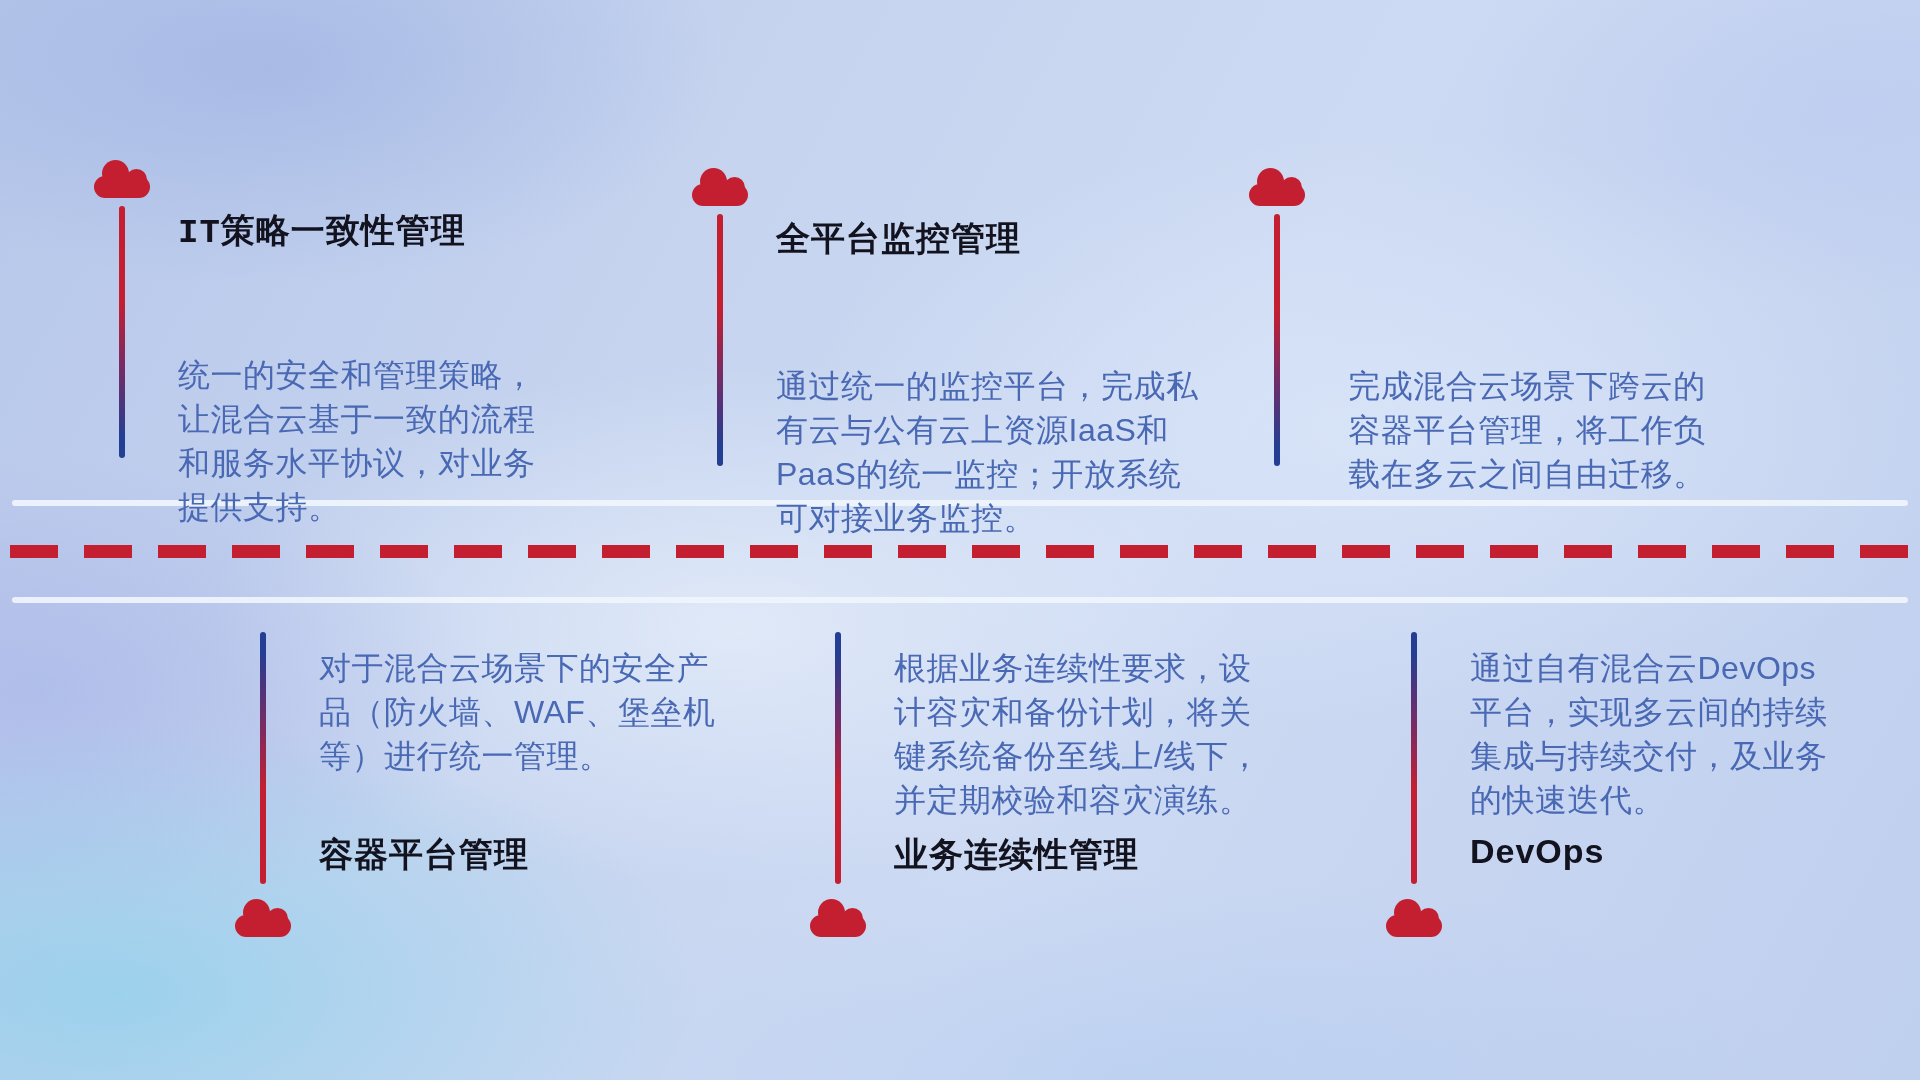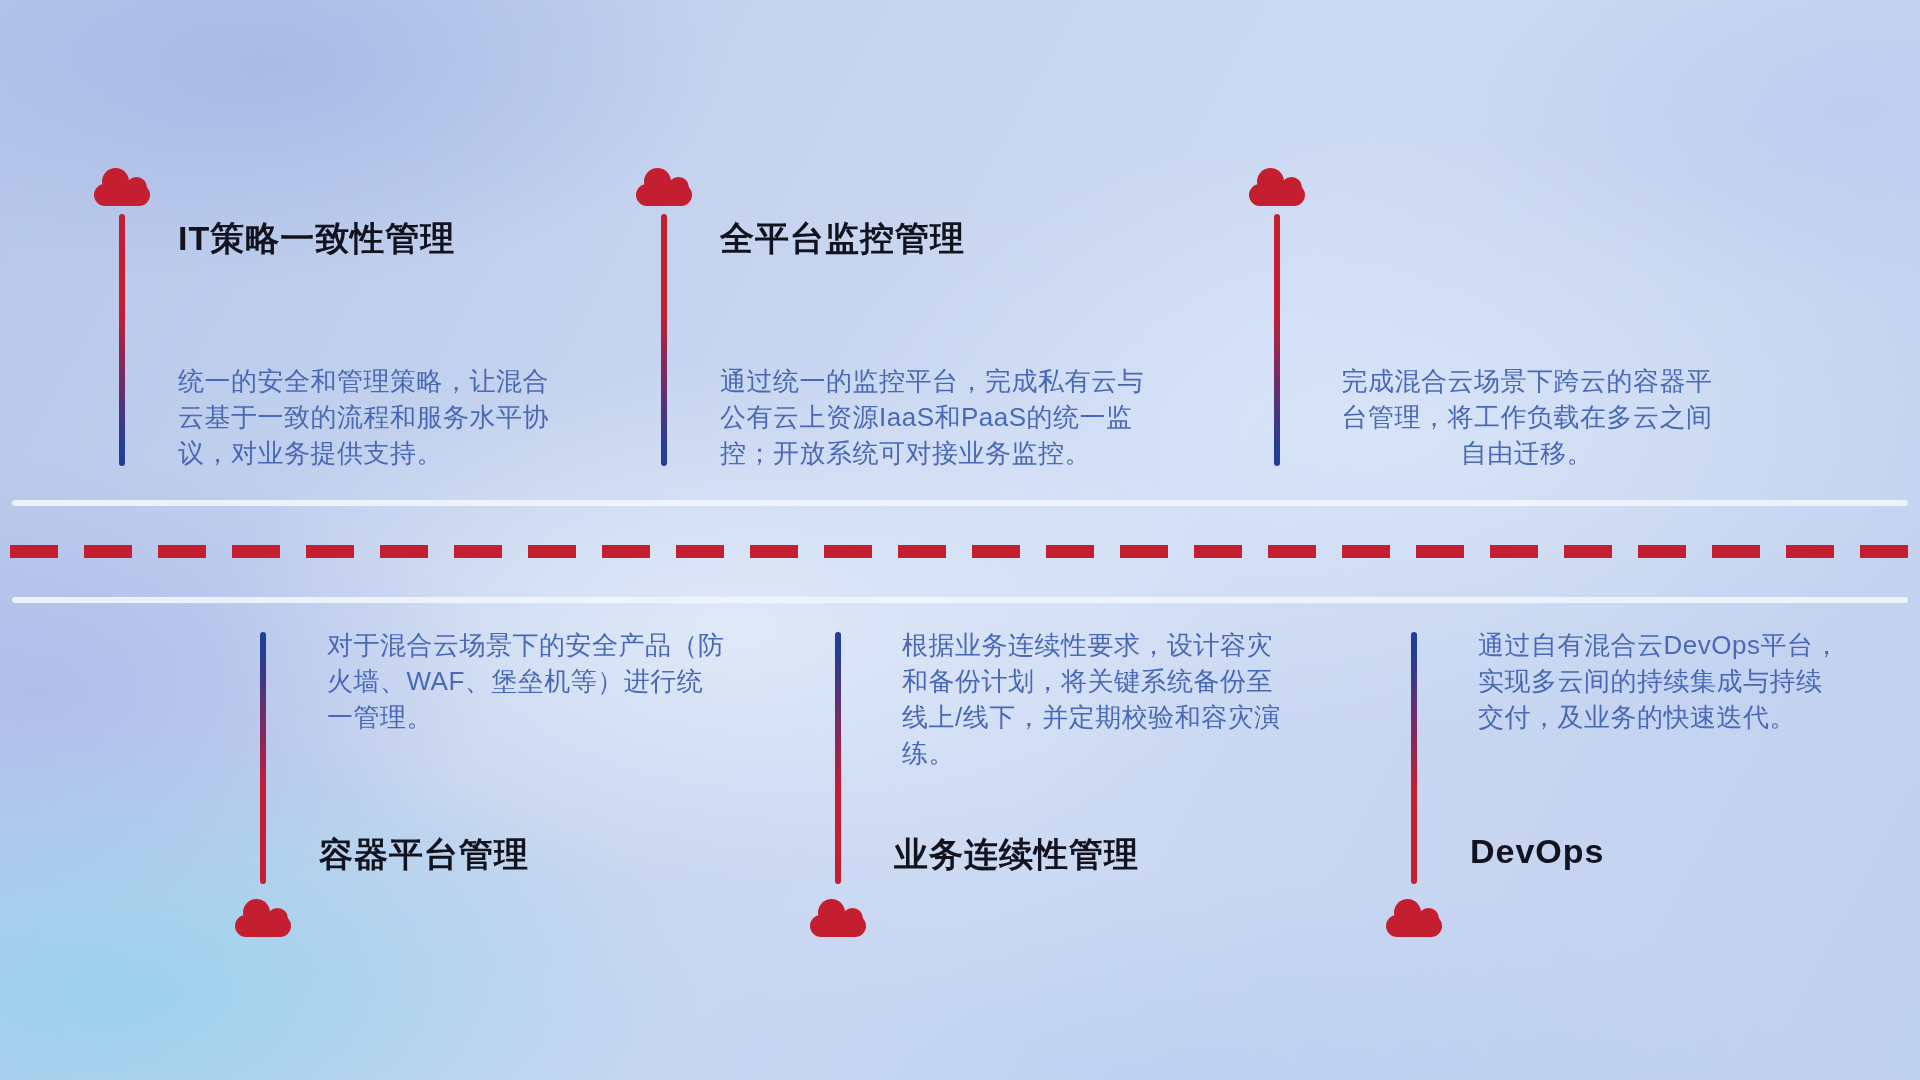--- a/index.html
+++ b/index.html
@@ -48,22 +48,22 @@
       #c41f30 0px, #c41f30 48px,
       transparent 48px, transparent 74px);
   }
 
   
   .item {
     position: absolute;
     width: 520px;
     height: 340px;
   }
-  .item-1 { left:   94px; top: 168px; }
-  .item-2 { left:  636px; top: 168px; }
+  .item-1 { left:   94px; top: 160px; font-family: Liberation Mono, monospace; }
+  .item-2 { left:  692px; top: 168px; }
   .item-3 { left: 1249px; top: 168px; }
   .item-4 { left:  235px; top: 620px; }
   .item-5 { left:  810px; top: 620px; }
   .item-6 { left: 1386px; top: 620px; }
 
   
   .cloud {
     position: absolute;
     width: 56px;
     height: 38px;
@@ -119,27 +119,27 @@
     color: #12131f;
     white-space: nowrap;
   }
   .item.top .title    { top: 48px; }
   .item.bottom .title { top: 212px; }
 
   .desc {
     position: absolute;
     left: 84px;
     margin: 0;
-    font-size: 26px;
+    font-size: 32px;
     line-height: 1.38;
     color: #4a69b4;
     letter-spacing: 0.5px;
   }
   .item.top .desc    { top: 196px; }
-  .item.bottom .desc { top: 8px; margin-left: 8px; }
+  .item.bottom .desc { top: 26px; }
 
   .item-1 .desc { width: 388px; }
   .item-2 .desc { width: 432px; }
   .item-3 .desc { width: 388px; text-align: center; }
   .item-4 .desc { width: 402px; }
   .item-5 .desc { width: 388px; }
   .item-6 .desc { width: 368px; }
 </style>
 </head>
 <body>

